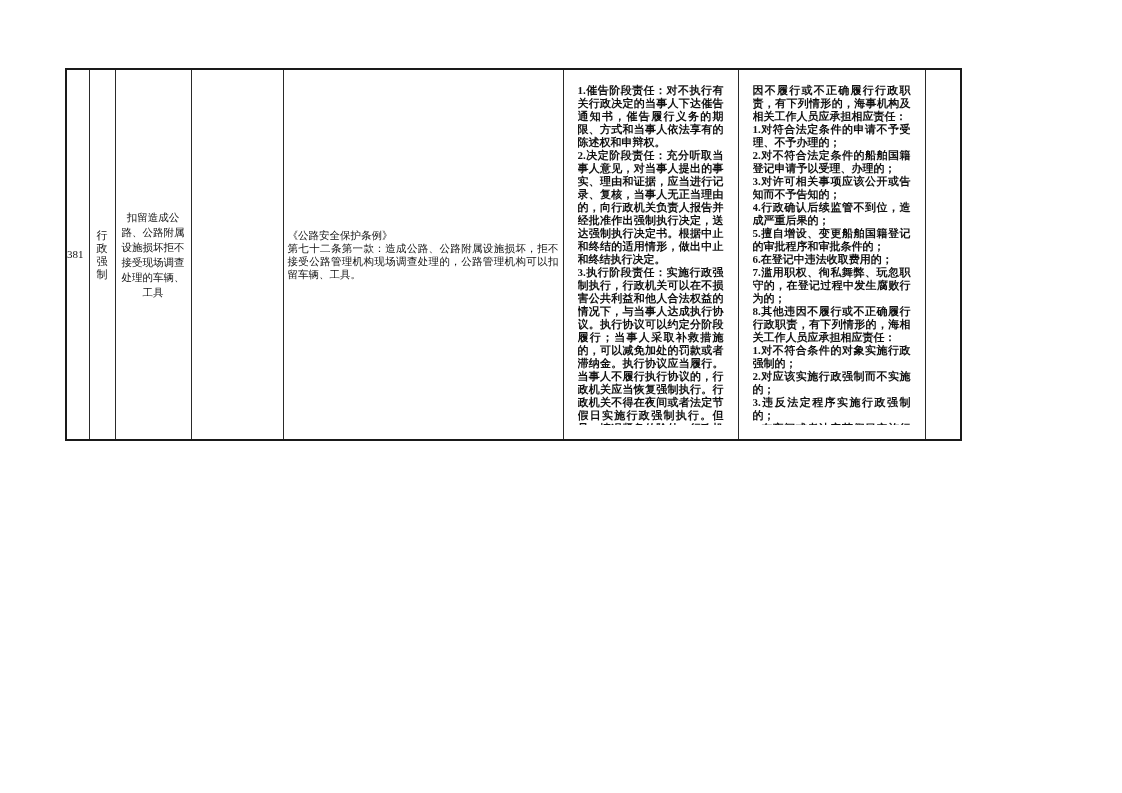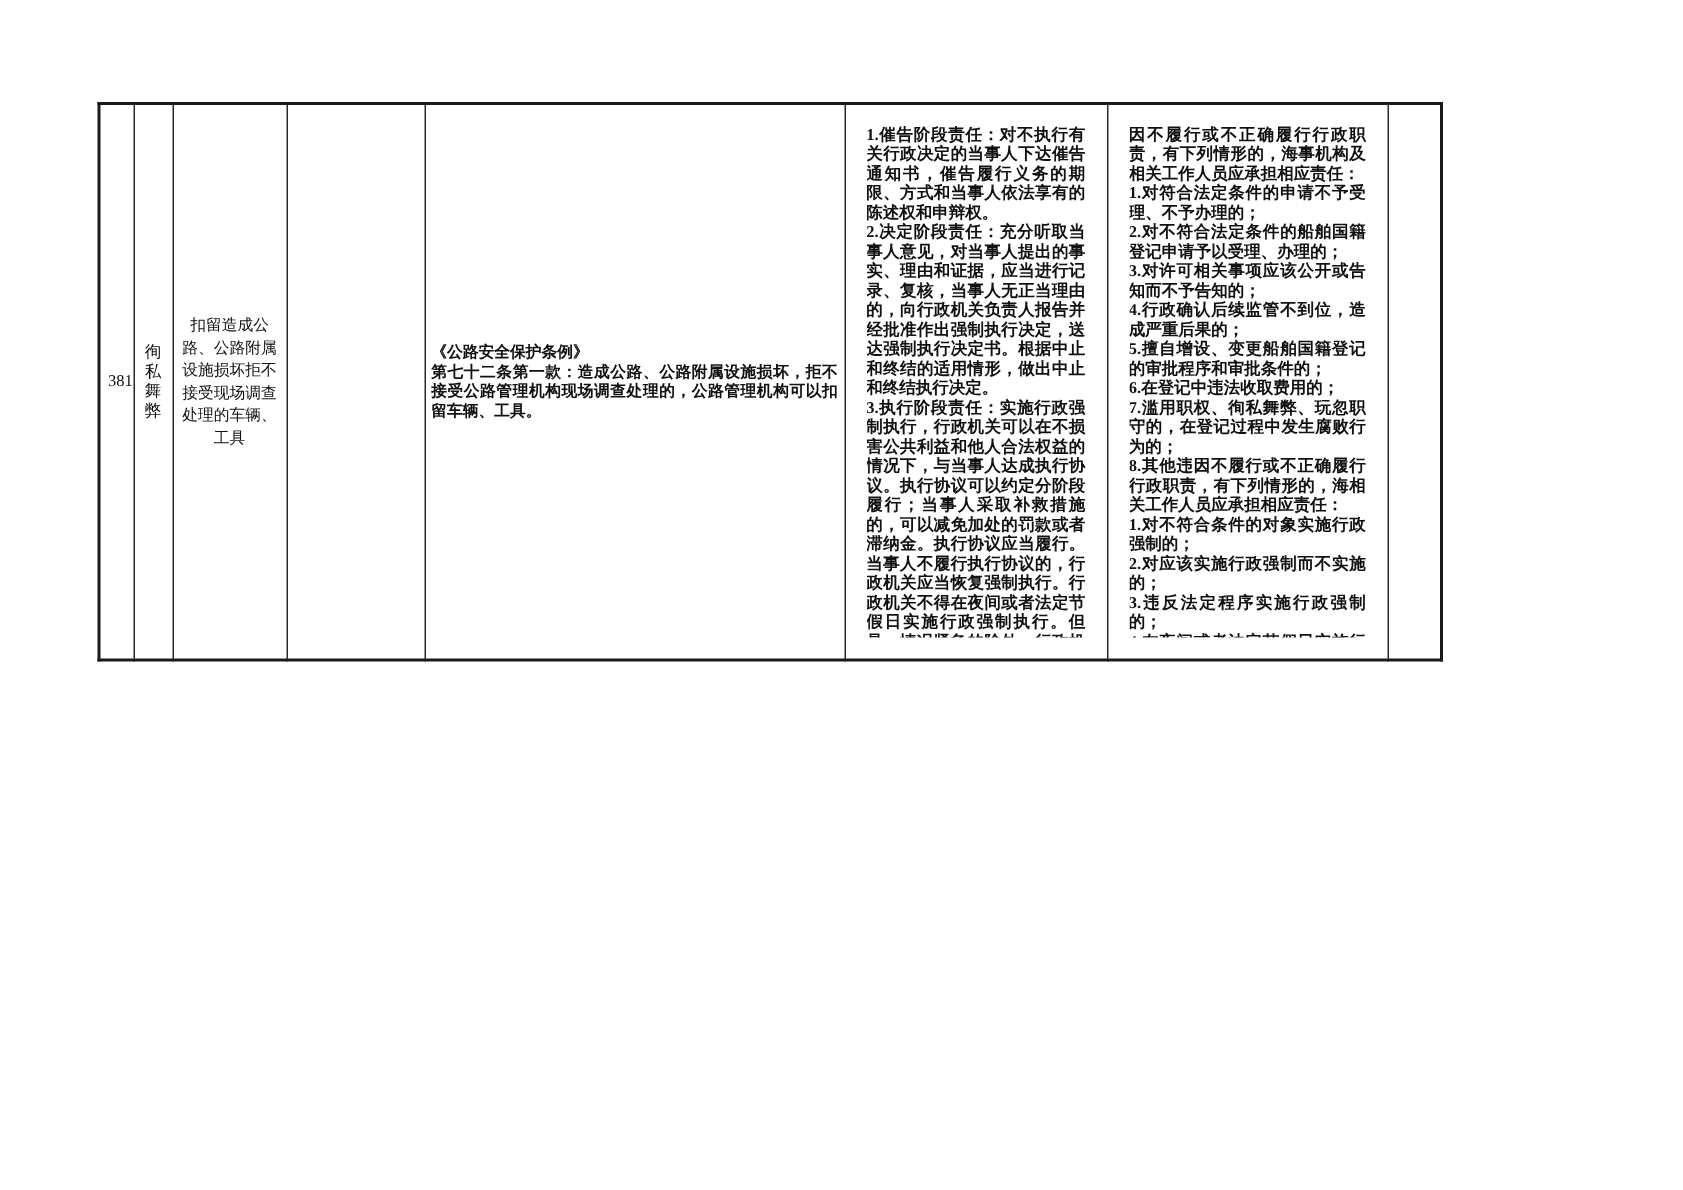--- a/index.html
+++ b/index.html
@@ -28,21 +28,21 @@
   .doc-table td {
     border: 1px solid #2a2a2a;
     font-size: 11px;
     line-height: 13px;
     color: #111111;
     overflow: hidden;
     word-break: break-all;
     box-sizing: border-box;
   }
   td.c-seq {
-    text-align: right;
+    text-align: left;
     vertical-align: middle;
     padding: 0;
     font-size: 11px;
   }
   td.c-category {
     text-align: center;
     vertical-align: middle;
     padding: 0 2px;
     font-size: 11px;
   }
@@ -56,21 +56,20 @@
   td.c-empty {
     padding: 0;
   }
   td.c-legal {
     vertical-align: middle;
     text-align: justify;
     padding: 1px 4px;
     font-size: 10.5px;
     line-height: 13px;
     white-space: pre-line;
-    font-weight: bold;
   }
   td.c-resp, td.c-acct {
     vertical-align: top;
     text-align: justify;
     padding: 1px 14px;
     white-space: pre-line;
     font-weight: bold;
   }
   .clip {
     height: 341px;
@@ -89,21 +88,21 @@
     <col style="width:76px">
     <col style="width:92px">
     <col style="width:280px">
     <col style="width:175px">
     <col style="width:187px">
     <col style="width:36px">
   </colgroup>
   <tbody>
       <tr>
     <td class="c-seq">381</td>
-    <td class="c-category">徇私舞弊</td>
+    <td class="c-category">行政强制</td>
     <td class="c-item">扣留造成公路、公路附属设施损坏拒不接受现场调查处理的车辆、工具</td>
     <td class="c-empty"></td>
     <td class="c-legal">《公路安全保护条例》
 第七十二条第一款：造成公路、公路附属设施损坏，拒不接受公路管理机构现场调查处理的，公路管理机构可以扣留车辆、工具。</td>
     <td class="c-resp">
       <div class="clip">1.催告阶段责任：对不执行有关行政决定的当事人下达催告通知书，催告履行义务的期限、方式和当事人依法享有的陈述权和申辩权。
 2.决定阶段责任：充分听取当事人意见，对当事人提出的事实、理由和证据，应当进行记录、复核，当事人无正当理由的，向行政机关负责人报告并经批准作出强制执行决定，送达强制执行决定书。根据中止和终结的适用情形，做出中止和终结执行决定。
 3.执行阶段责任：实施行政强制执行，行政机关可以在不损害公共利益和他人合法权益的情况下，与当事人达成执行协议。执行协议可以约定分阶段履行；当事人采取补救措施的，可以减免加处的罚款或者滞纳金。执行协议应当履行。当事人不履行执行协议的，行政机关应当恢复强制执行。行政机关不得在夜间或者法定节假日实施行政强制执行。但是，情况紧急的除外。行政机关不得对居民生活采取停止供水、供电、供热、供燃气等方式迫使当事人履行相关行政决定。
 4.事后监管阶段责任：执行中或者执行完毕后，据以执行的行政决定被撤</div>
     </td>

